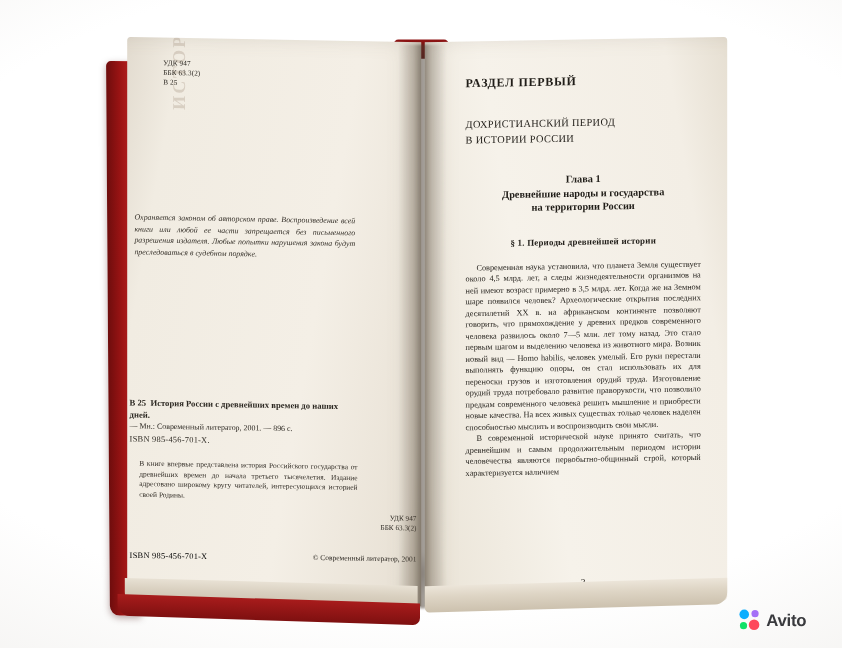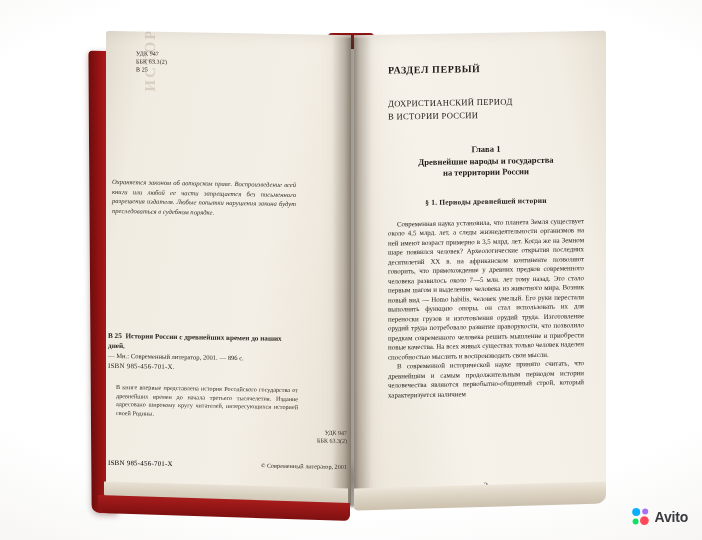--- a/index.html
+++ b/index.html
@@ -292,21 +292,21 @@
     left: 0;
     top: 418px;
     width: 196px;
     text-align: center;
     font-size: 8px;
   }
 
   
   .wm {
     position: absolute;
-    right: 14px;
+    right: 30px;
     bottom: 14px;
     display: flex;
     align-items: center;
     gap: 5px;
     opacity: 0.95;
   }
   .wm-logo {
     position: relative;
     width: 19px;
     height: 19px;

